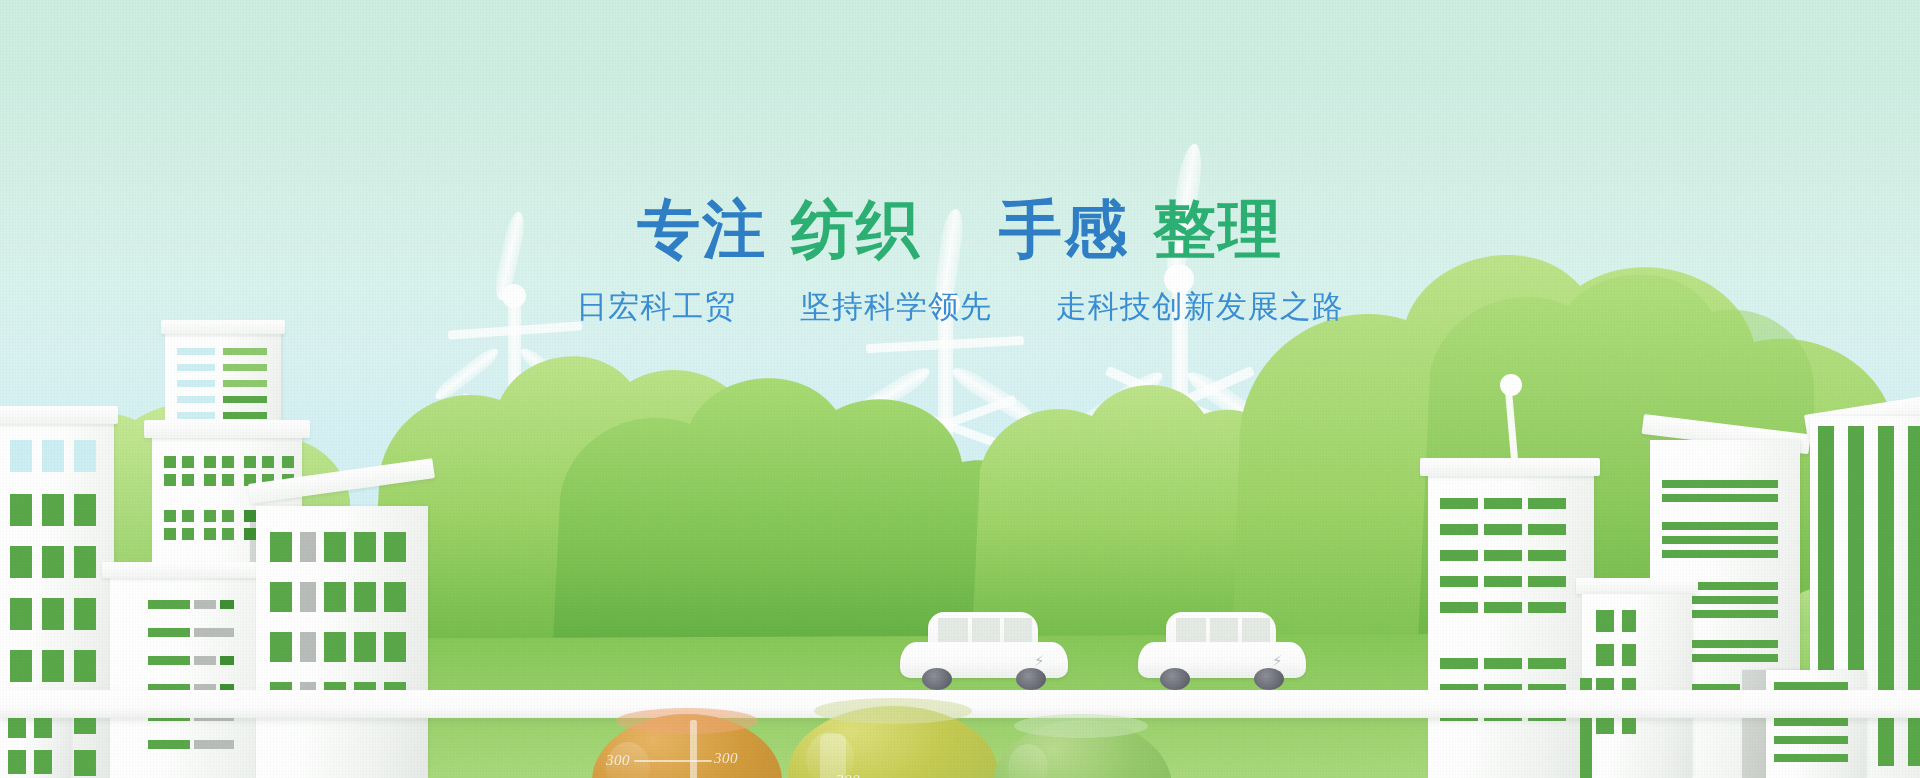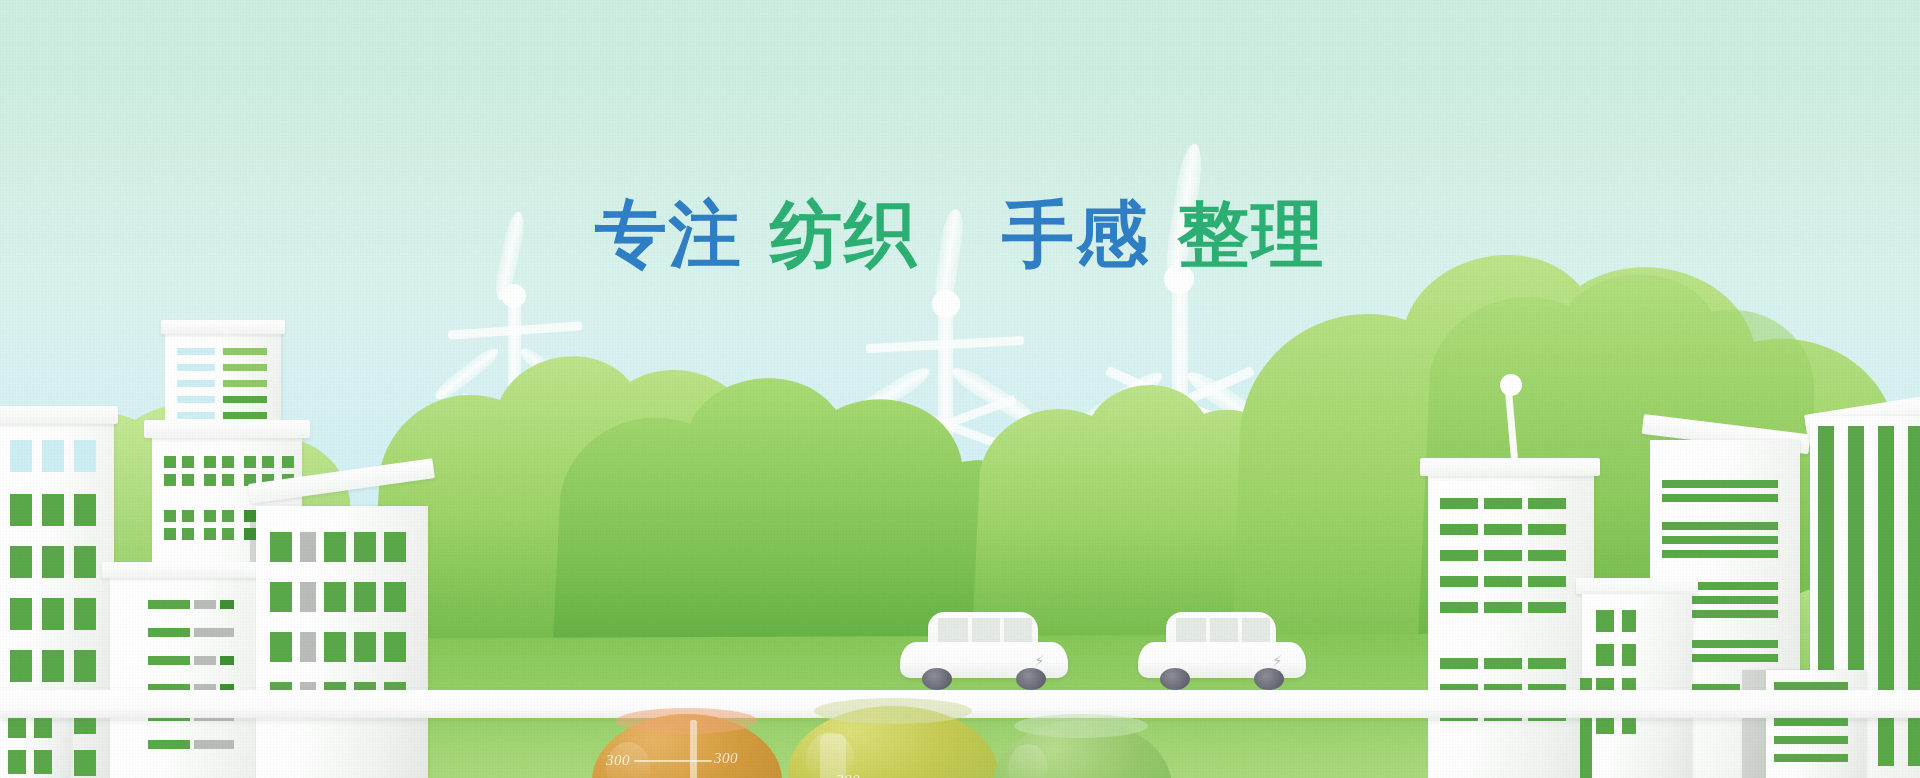--- a/index.html
+++ b/index.html
@@ -166,21 +166,21 @@
   
   #text-block {
     position:absolute;
     left:0; top:0; width:1920px;
     z-index: 50;
     text-align:center;
   }
   #headline {
     margin: 0;
     padding-top: 196px;
-    font-size: 72px;
+    font-size: 63px;
     line-height: 1.08;
     font-weight: bold;
     letter-spacing: 2px;
     font-family: "DejaVu Sans", "Liberation Sans", sans-serif;
     white-space: nowrap;
   }
   #headline .hl-blue  { color: #2f7fc7; }
   #headline .hl-green { color: #2cb073; }
   #headline .hl-gap   { display:inline-block; width: 30px; }
 
@@ -575,18 +575,25 @@
   </div>
 
   <div id="text-block">
     <h1 id="headline">
       <span class="hl-blue">专注</span>
       <span class="hl-green">纺织</span>
       <span class="hl-gap"></span>
       <span class="hl-blue">手感</span>
       <span class="hl-green">整理</span>
     </h1>
+    <p id="subline">
+      <span>日宏科工贸</span>
+      <span class="sub-gap"></span>
+      <span>坚持科学领先</span>
+      <span class="sub-gap"></span>
+      <span>走科技创新发展之路</span>
+    </p>
   </div>
 
   <div class="grain"></div>
   <div class="grain2"></div>
 
 </div>
 
 </body></html>

